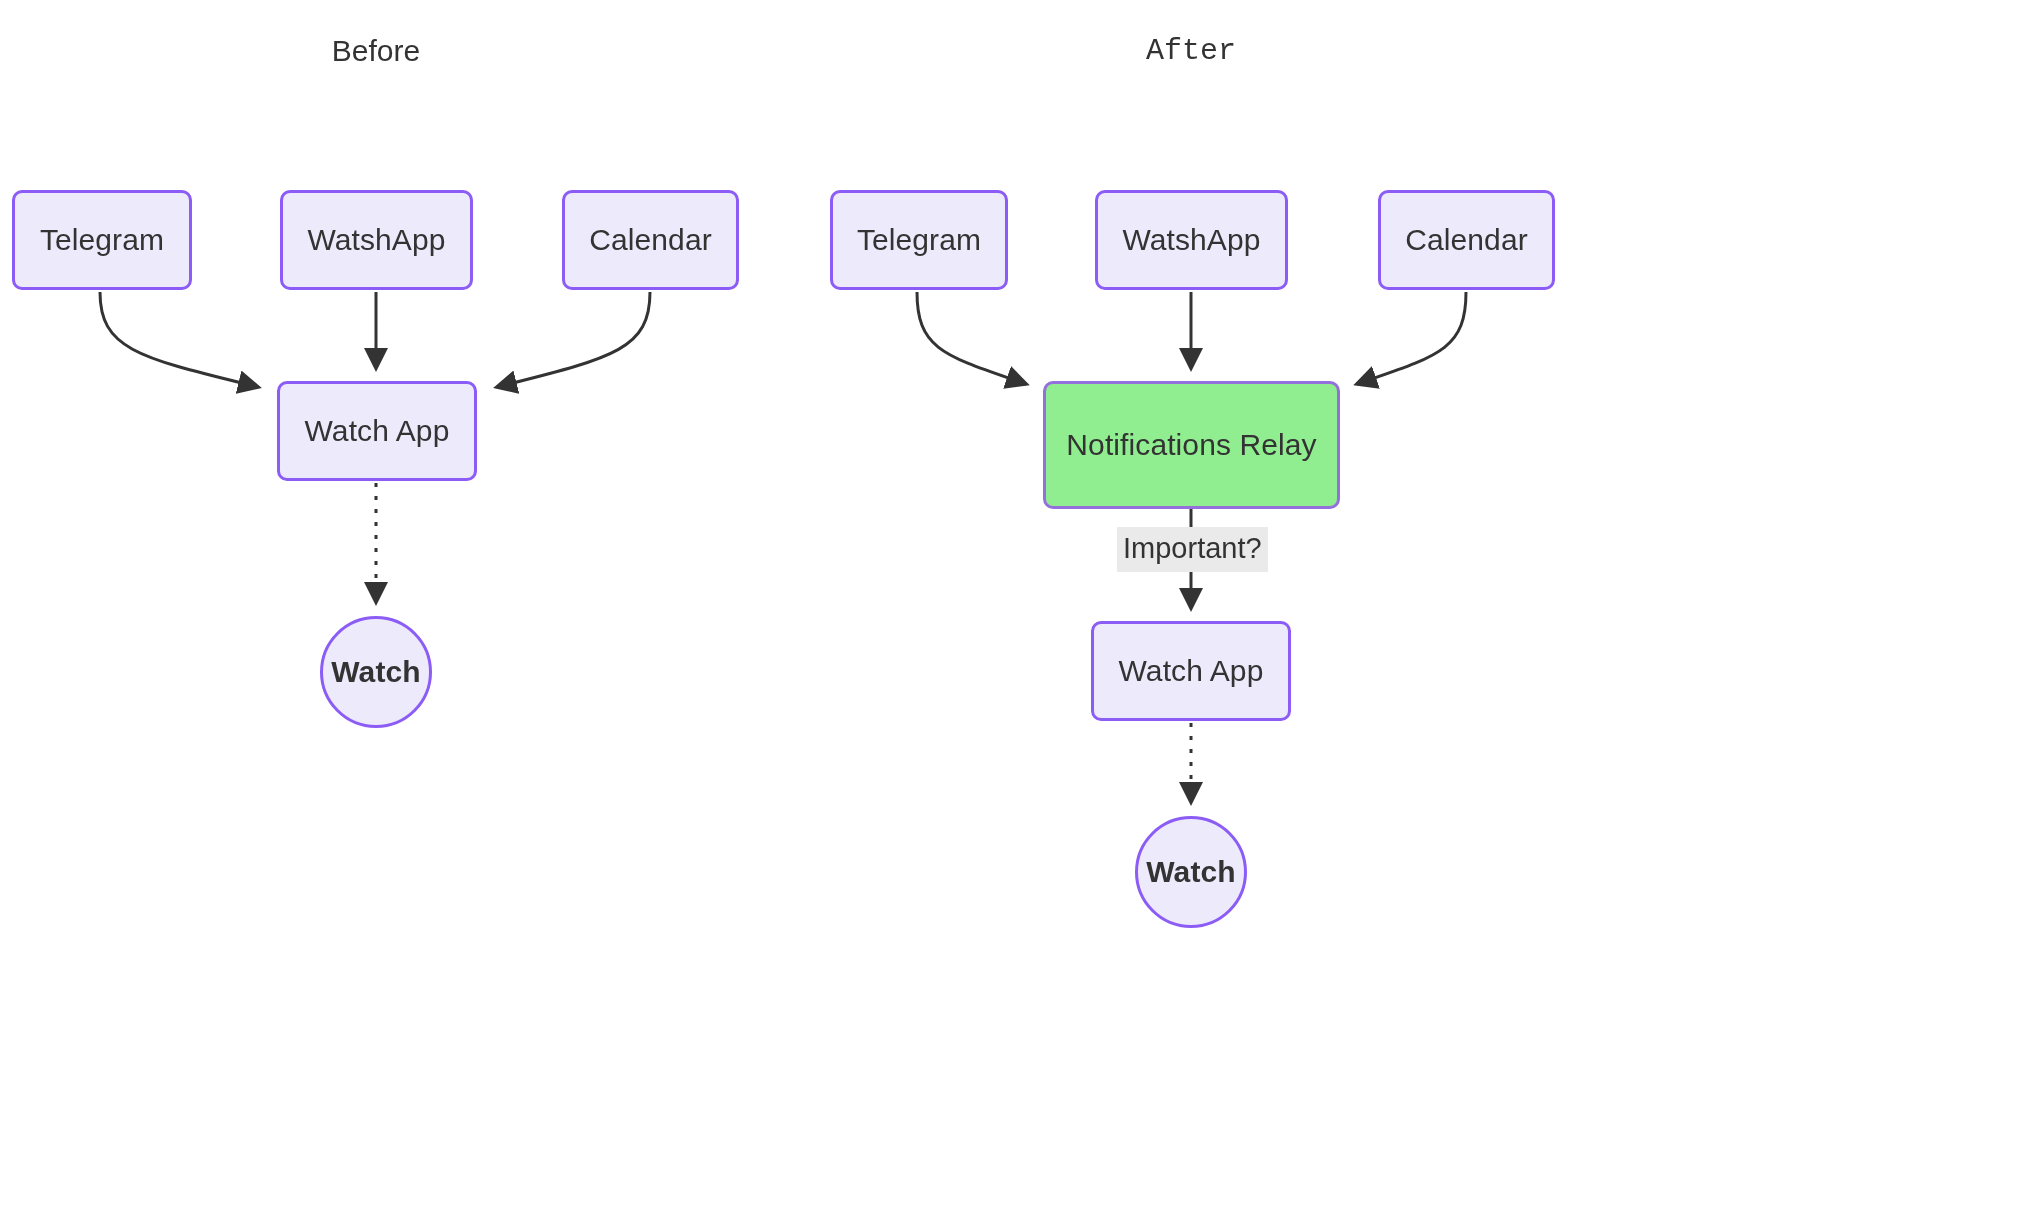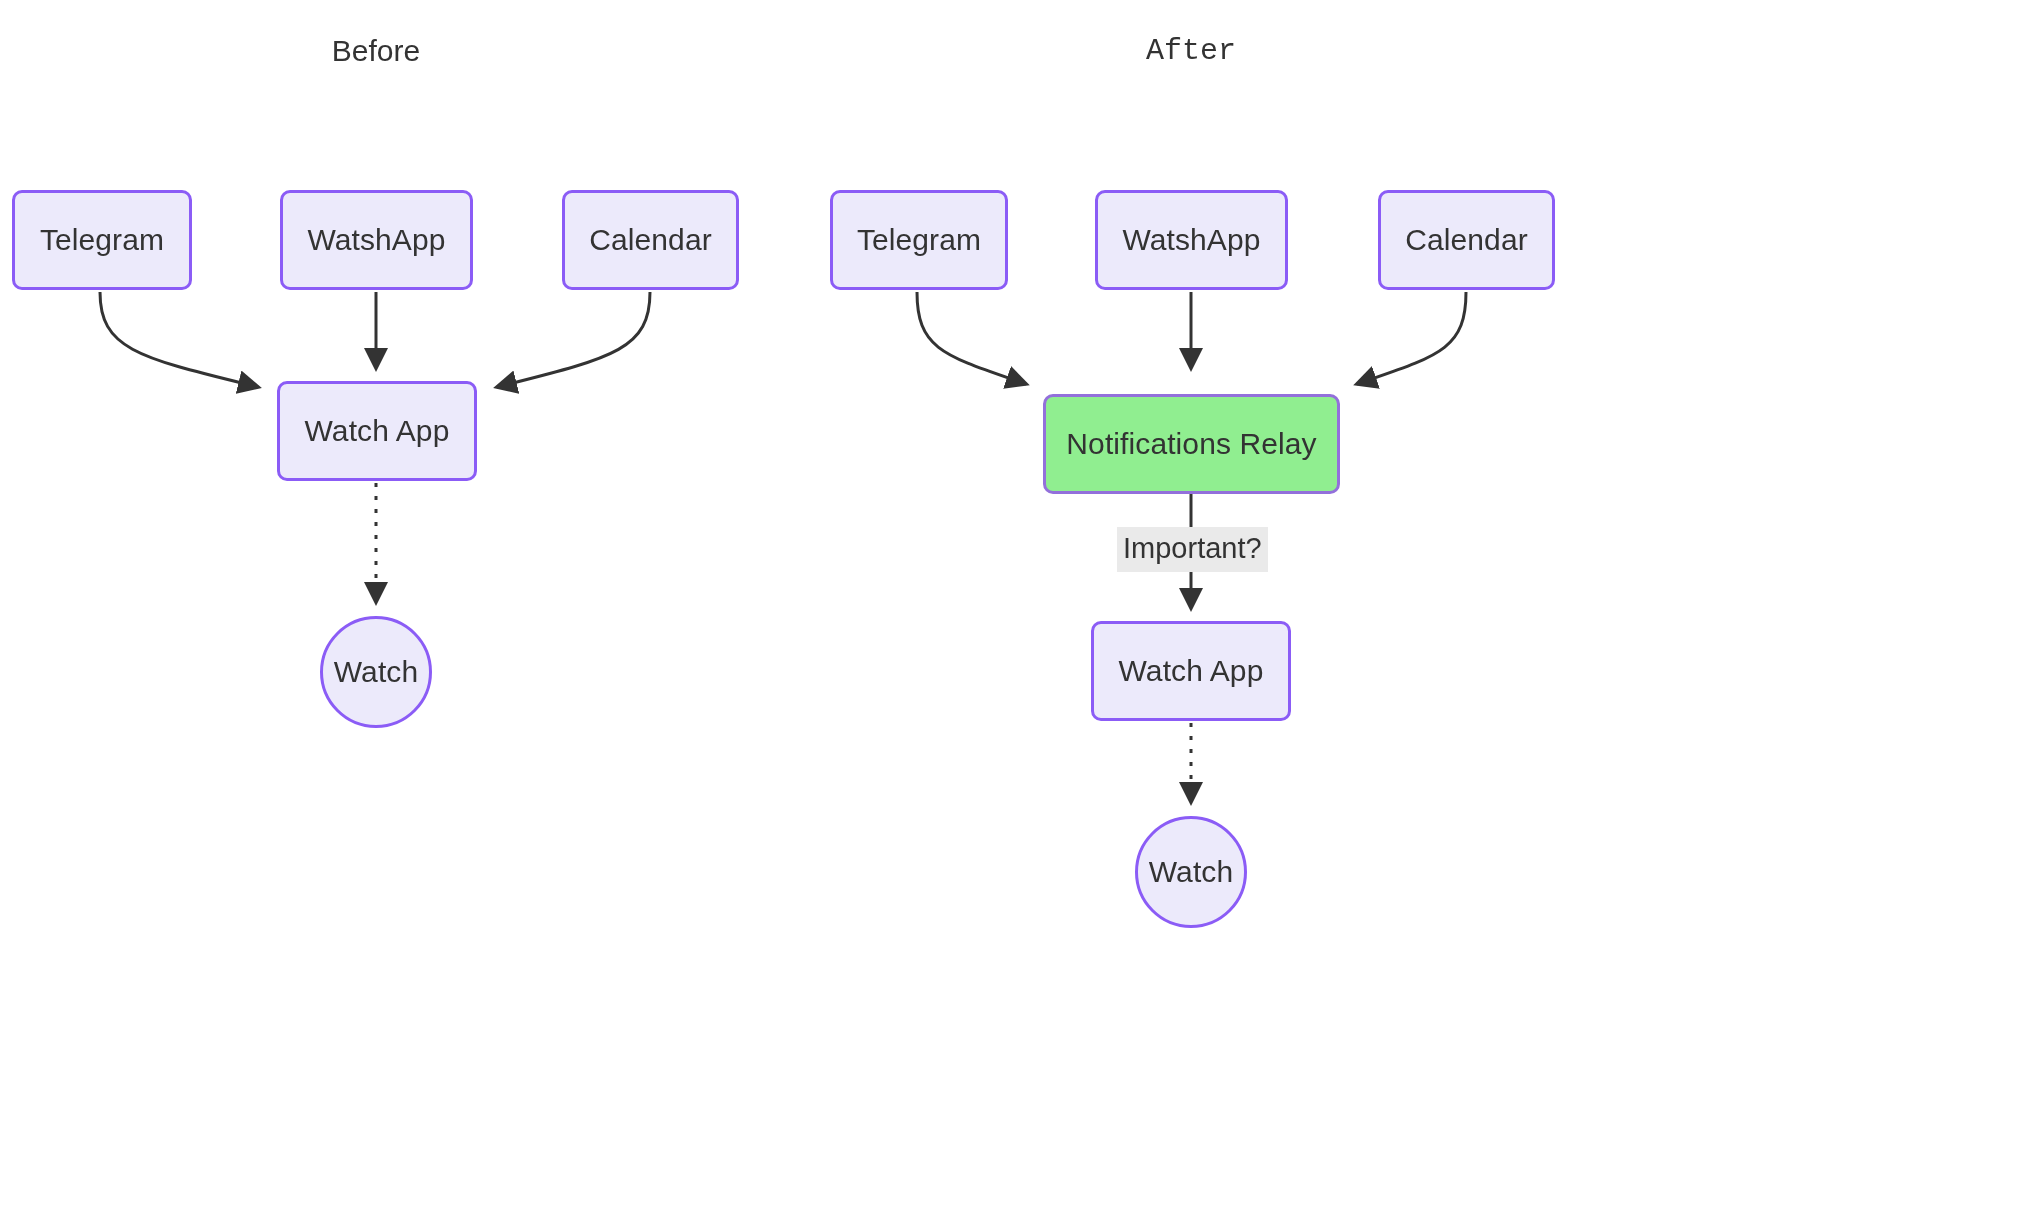--- a/index.html
+++ b/index.html
@@ -43,20 +43,21 @@
     letter-spacing: 0.1px;
     white-space: nowrap;
   }
   .node.green {
     background: #90EE90;
     border-color: #9370DB;
   }
   .node.circle {
     border-radius: 50%;
     border-width: 3px;
+    font-weight: bold;
   }
   .section-title {
     position: absolute;
     color: #333333;
     font-size: 30px;
     line-height: 1;
     text-align: center;
     white-space: nowrap;
   }
   .edge-label {
@@ -117,21 +118,21 @@
   <div class="node" style="left:277px; top:381px; width:200px; height:100px;">Watch App</div>
 
   <div class="node circle" style="left:320px; top:616px; width:112px; height:112px;">Watch</div>
 
   <div class="node" style="left:830px; top:190px; width:178px; height:100px;">Telegram</div>
 
   <div class="node" style="left:1095px; top:190px; width:193px; height:100px;">WatshApp</div>
 
   <div class="node" style="left:1378px; top:190px; width:177px; height:100px;">Calendar</div>
 
-  <div class="node green" style="left:1043px; top:394px; width:297px; height:100px;">Notifications Relay</div>
+  <div class="node green" style="left:1043px; top:381px; width:297px; height:128px;">Notifications Relay</div>
 
   <div class="node" style="left:1091px; top:621px; width:200px; height:100px;">Watch App</div>
 
   <div class="node circle" style="left:1135px; top:816px; width:112px; height:112px;">Watch</div>
 
   <div class="edge-label" style="left:1117px; top:527px;">Important?</div>
 
 </div>
 
 </body></html>

